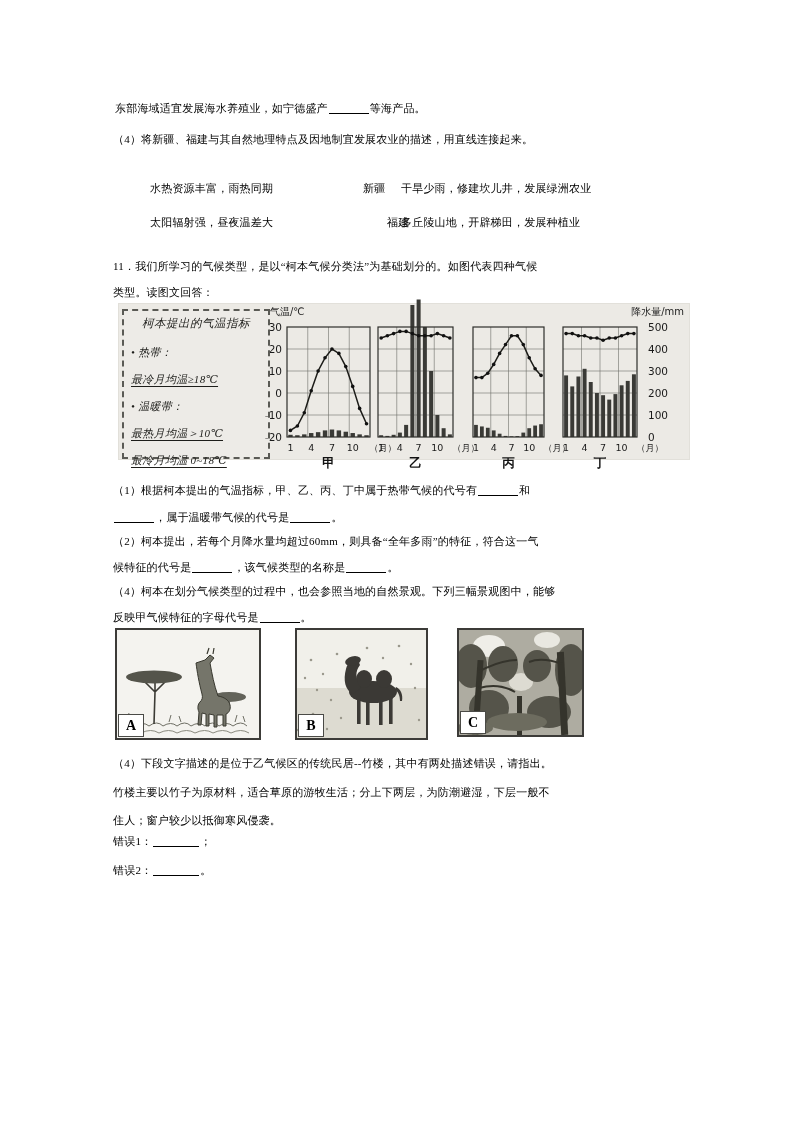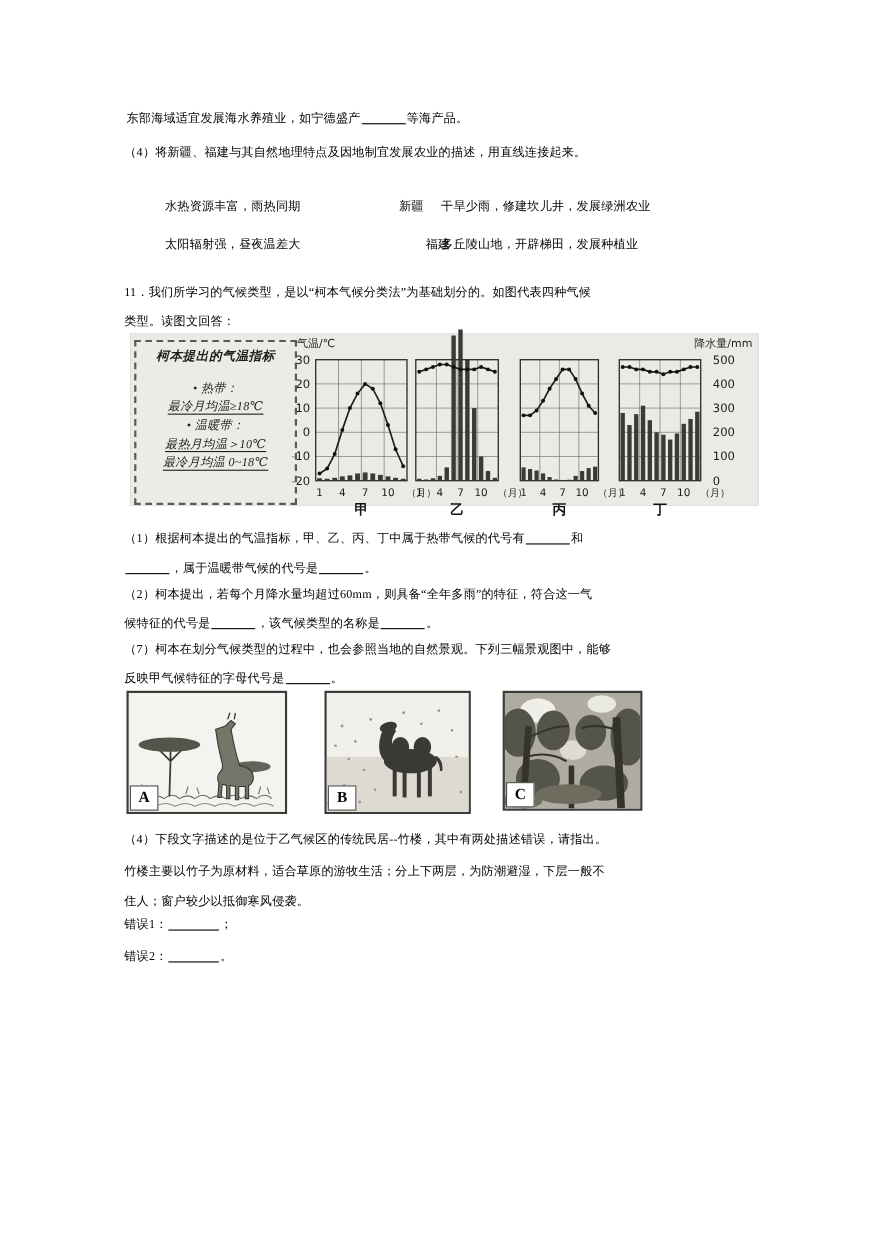--- a/index.html
+++ b/index.html
@@ -18,22 +18,22 @@
   .figure{
     position:absolute;left:118px;top:303px;width:572px;height:157px;
     background:#eceae5;box-shadow:0 0 0 1px #e2e0da inset;
   }
   .figure svg{position:absolute;left:0;top:0;overflow:visible;}
   .criteria{
     position:absolute;left:4px;top:6px;width:148px;height:150px;box-sizing:border-box;
     border:2px dashed #5a5a55;padding:5px 7px 0 7px;
     font-style:italic;font-size:11px;color:#1d1d1a;background:rgba(240,238,233,.45);
   }
-  .criteria .title{font-weight:bold;text-align:center;font-size:11.5px;margin-bottom:14px;letter-spacing:.5px;}
-  .criteria .item{margin-top:2px;white-space:nowrap;letter-spacing:.3px;text-align:center;}
+  .criteria .title{font-weight:normal;text-align:center;font-size:11.5px;margin-bottom:14px;letter-spacing:.5px;}
+  .criteria .item{margin-top:12px;white-space:nowrap;letter-spacing:.3px;}
   .criteria .item.u{text-decoration:underline;text-underline-offset:3px;}
   
   .scene{position:absolute;top:628px;border:2px solid #3c3b38;background:#f3f2ee;box-sizing:border-box;}
   .scene svg{display:block;}
   .scene .tag{
     position:absolute;left:1px;bottom:1px;width:24px;height:21px;background:#fff;
     border:1px solid #4a4a46;font-size:14px;font-weight:bold;text-align:center;line-height:21px;
     font-family:"Liberation Serif",serif;
   }
 </style>
@@ -243,21 +243,21 @@
 </div>
 <div class="line" style="left:113px;top:508px;">
   <span class="blank"></span><span>，属于温暖带气候的代号是</span><span class="blank"></span><span>。</span>
 </div>
 
 <div class="line" style="left:113px;top:532px;">（2）柯本提出，若每个月降水量均超过60mm，则具备“全年多雨”的特征，符合这一气</div>
 <div class="line" style="left:113px;top:558px;">
   <span>候特征的代号是</span><span class="blank"></span><span>，该气候类型的名称是</span><span class="blank"></span><span>。</span>
 </div>
 
-<div class="line" style="left:113px;top:582px;">（7）柯本在划分气候类型的过程中，也会参照当地的自然景观。下列三幅景观图中，能够</div>
+<div class="line" style="left:113px;top:582px;">（4）柯本在划分气候类型的过程中，也会参照当地的自然景观。下列三幅景观图中，能够</div>
 <div class="line" style="left:113px;top:608px;">
   <span>反映甲气候特征的字母代号是</span><span class="blank"></span><span>。</span>
 </div>
 
 <div class="scene" style="left:115px;width:146px;height:112px;">
   <svg width="142" height="108" viewBox="0 0 142 108">
     <rect x="0" y="0" width="142" height="108" fill="#f4f3ef"></rect>
 
     <g stroke="#6e6e64" stroke-width="1">
       <path d="M4,96 q8,-6 14,0 q8,-5 14,0 q8,-6 14,0 q8,-5 14,0 q8,-6 14,0 q8,-5 14,0 q8,-6 14,0 q8,-5 14,0 q8,-6 14,0" fill="none"></path>

